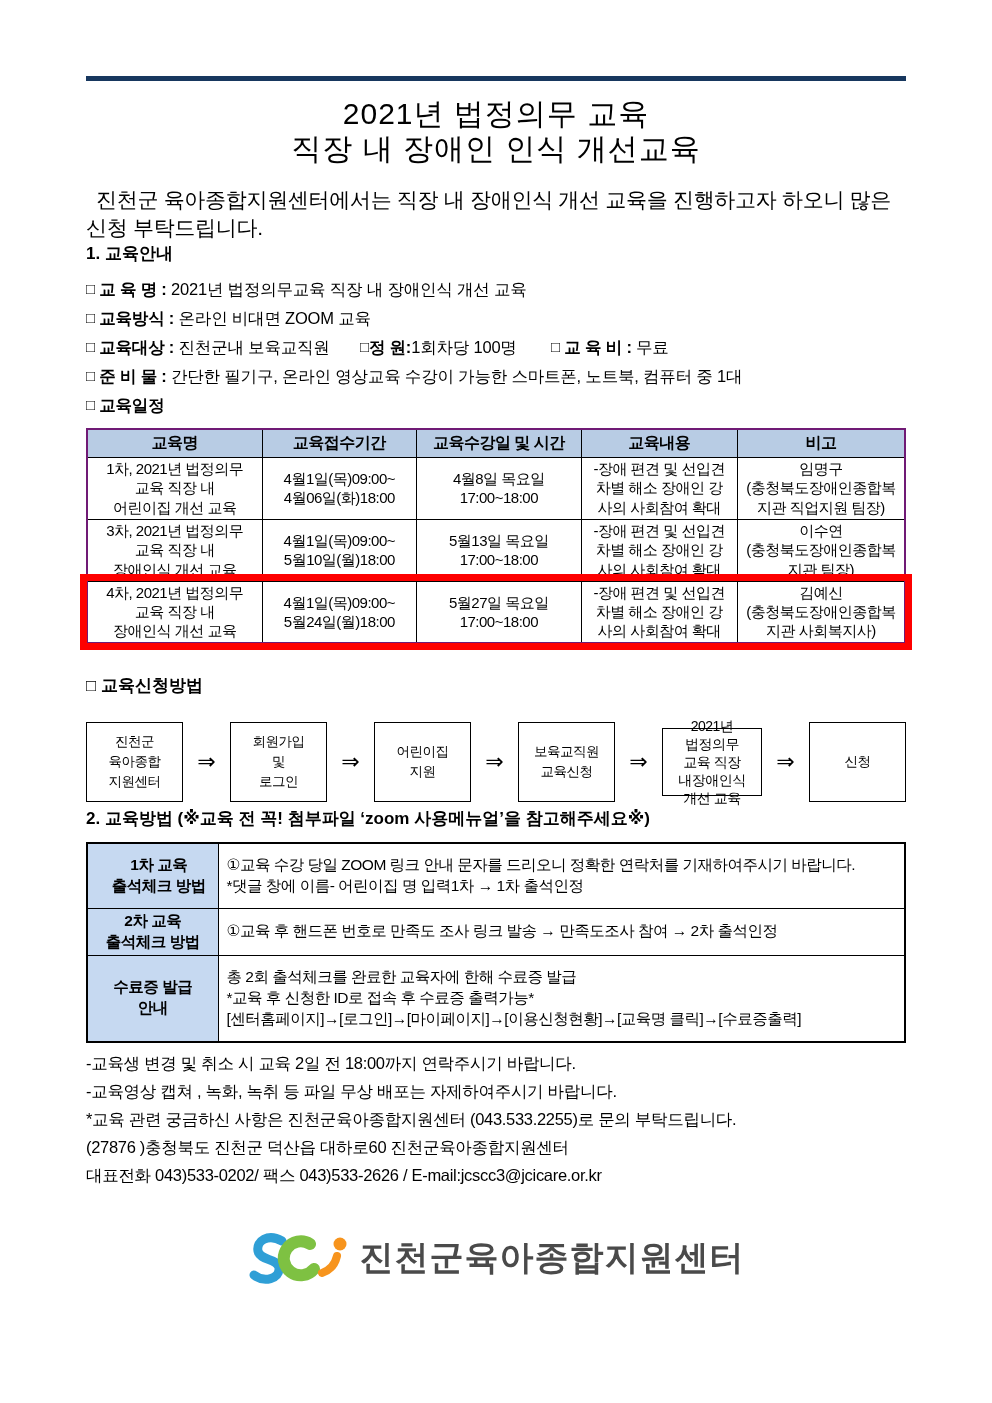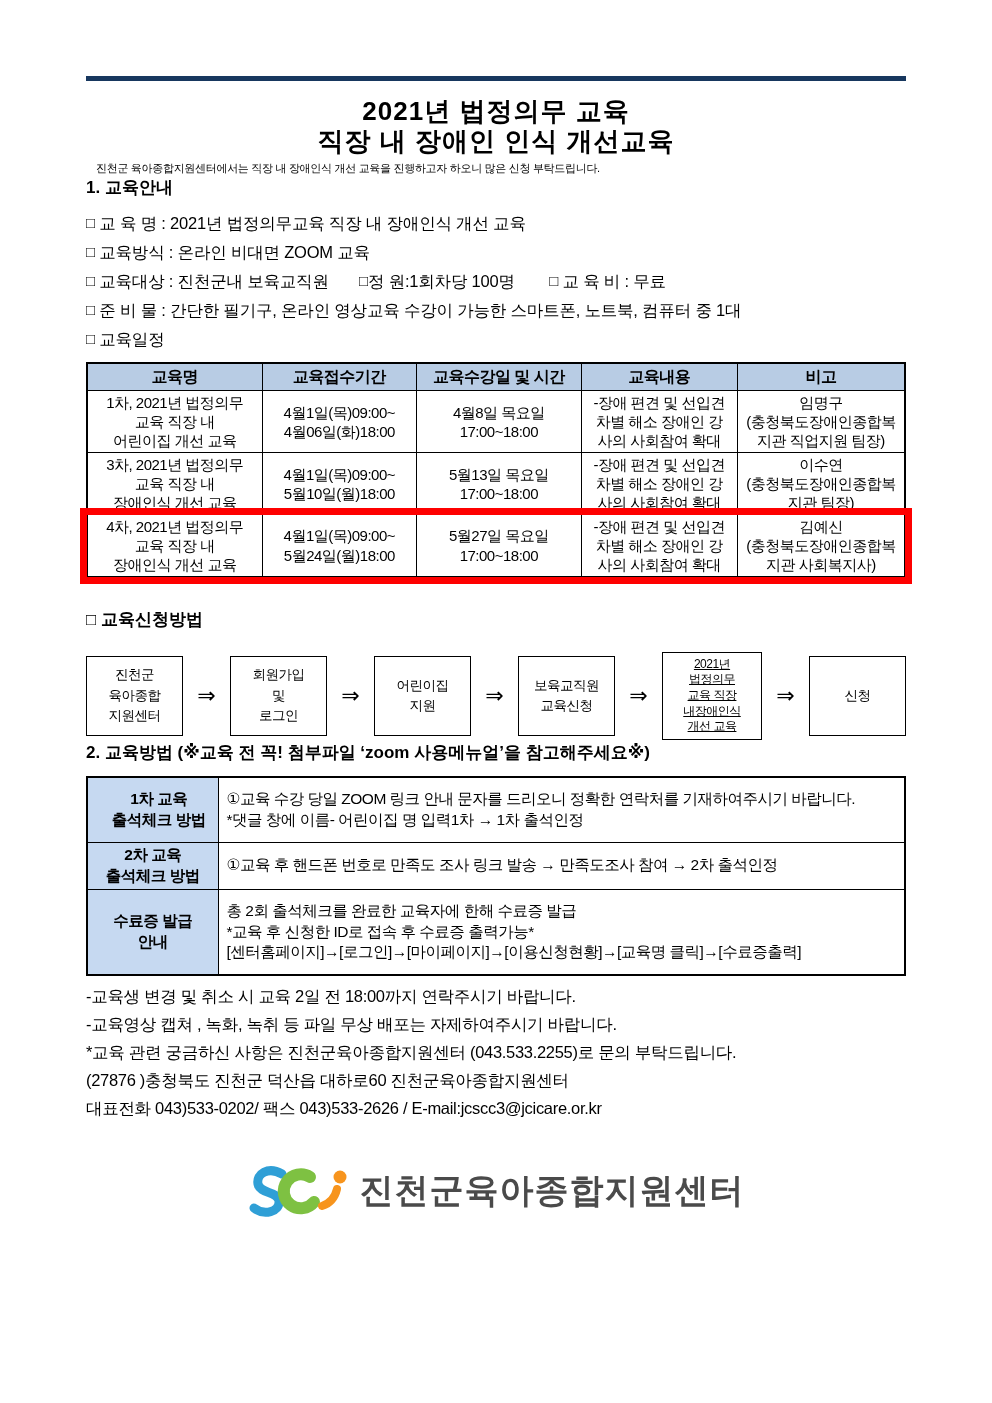--- a/index.html
+++ b/index.html
@@ -9,56 +9,56 @@
     background: #ffffff;
     font-family: "Liberation Sans", "DejaVu Sans", sans-serif;
     color: #000;
     overflow: hidden;
   }
   .page { width: 992px; height: 1403px; padding: 0 86px; position: relative; }
 
   .rule { height: 5px; background: #17375e; }
   .rule.top { margin-top: 76px; }
 
-  .title { text-align: center; margin-top: 16px; font-weight: bold; font-size: 26px; line-height: 1.15; letter-spacing: 1px; }
-
-  .intro { margin-top: 4px; font-size: 11px; text-indent: 10px; letter-spacing: -0.3px; }
+  .title { text-align: center; margin-top: 16px; font-weight: normal; font-size: 30px; line-height: 1.15; letter-spacing: 1px; }
+
+  .intro { margin-top: 20px; font-size: 21px; text-indent: 10px; letter-spacing: -0.3px; }
 
   .sec-head { font-size: 17px; font-weight: bold; }
 
   .info { margin-top: 10px; }
   .info-line { font-size: 16.5px; line-height: 29px; white-space: nowrap; letter-spacing: -0.2px; }
   .info-line .blt { font-size: 15px; position: relative; top: -1px; }
-  .info-line b { font-weight: normal; }
+  .info-line b { font-weight: bold; }
   .seg2 { margin-left: 26px; }
   .seg3 { margin-left: 30px; }
 
   .table-wrap { position: relative; margin-top: 8px; }
-  table.sched { width: 100%; border-collapse: collapse; table-layout: fixed; border: 2px solid #000000; }
+  table.sched { width: 100%; border-collapse: collapse; table-layout: fixed; border: 2px solid #701a75; }
   table.sched th, table.sched td {
     border: 1px solid #000; text-align: center; vertical-align: middle;
     font-size: 15px; line-height: 1.28; padding: 1px 2px; letter-spacing: -0.5px;
   }
   table.sched th { background: #b8cce4; font-weight: bold; font-size: 16px; height: 28px; }
   table.sched td { height: 62px; white-space: pre-line; }
   col.c1 { width: 21.4%; } col.c2 { width: 18.9%; } col.c3 { width: 20.1%; }
   col.c4 { width: 19.1%; } col.c5 { width: 20.5%; }
   .red-overlay {
     position: absolute; left: -6px; right: -6px; top: 146px; height: 76px;
     border: 7px solid #fe0000; pointer-events: none; z-index: 5;
   }
 
   .apply-head { margin-top: 30px; }
   .flow { margin-top: 20px; display: flex; align-items: center; justify-content: space-between; height: 90px; }
   .flow-box {
     border: 1.5px solid #000; width: 97px; height: 80px;
     display: flex; align-items: center; justify-content: center; text-align: center;
     font-size: 13.5px; line-height: 1.5; white-space: pre-line; letter-spacing: -0.5px;
   }
-  .flow-box.tall { height: 88px; font-size: 12px; line-height: 1.3; width: 100px; text-decoration: underline; }
+  .flow-box.tall { height: 68px; font-size: 14px; line-height: 1.3; width: 100px; }
   .flow-arrow { font-size: 22px; }
 
   .sec2-head { }
 
   table.method { width: 100%; border-collapse: collapse; table-layout: fixed; border: 2px solid #000; margin-top: 12px; }
   table.method td { border: 1px solid #000; vertical-align: middle; font-size: 15.5px; letter-spacing: -0.5px; }
   table.method td.lbl {
     width: 131px; background: #c6d9f1; text-align: center; font-weight: bold;
     white-space: pre-line; line-height: 1.35; font-size: 15.5px;
   }

